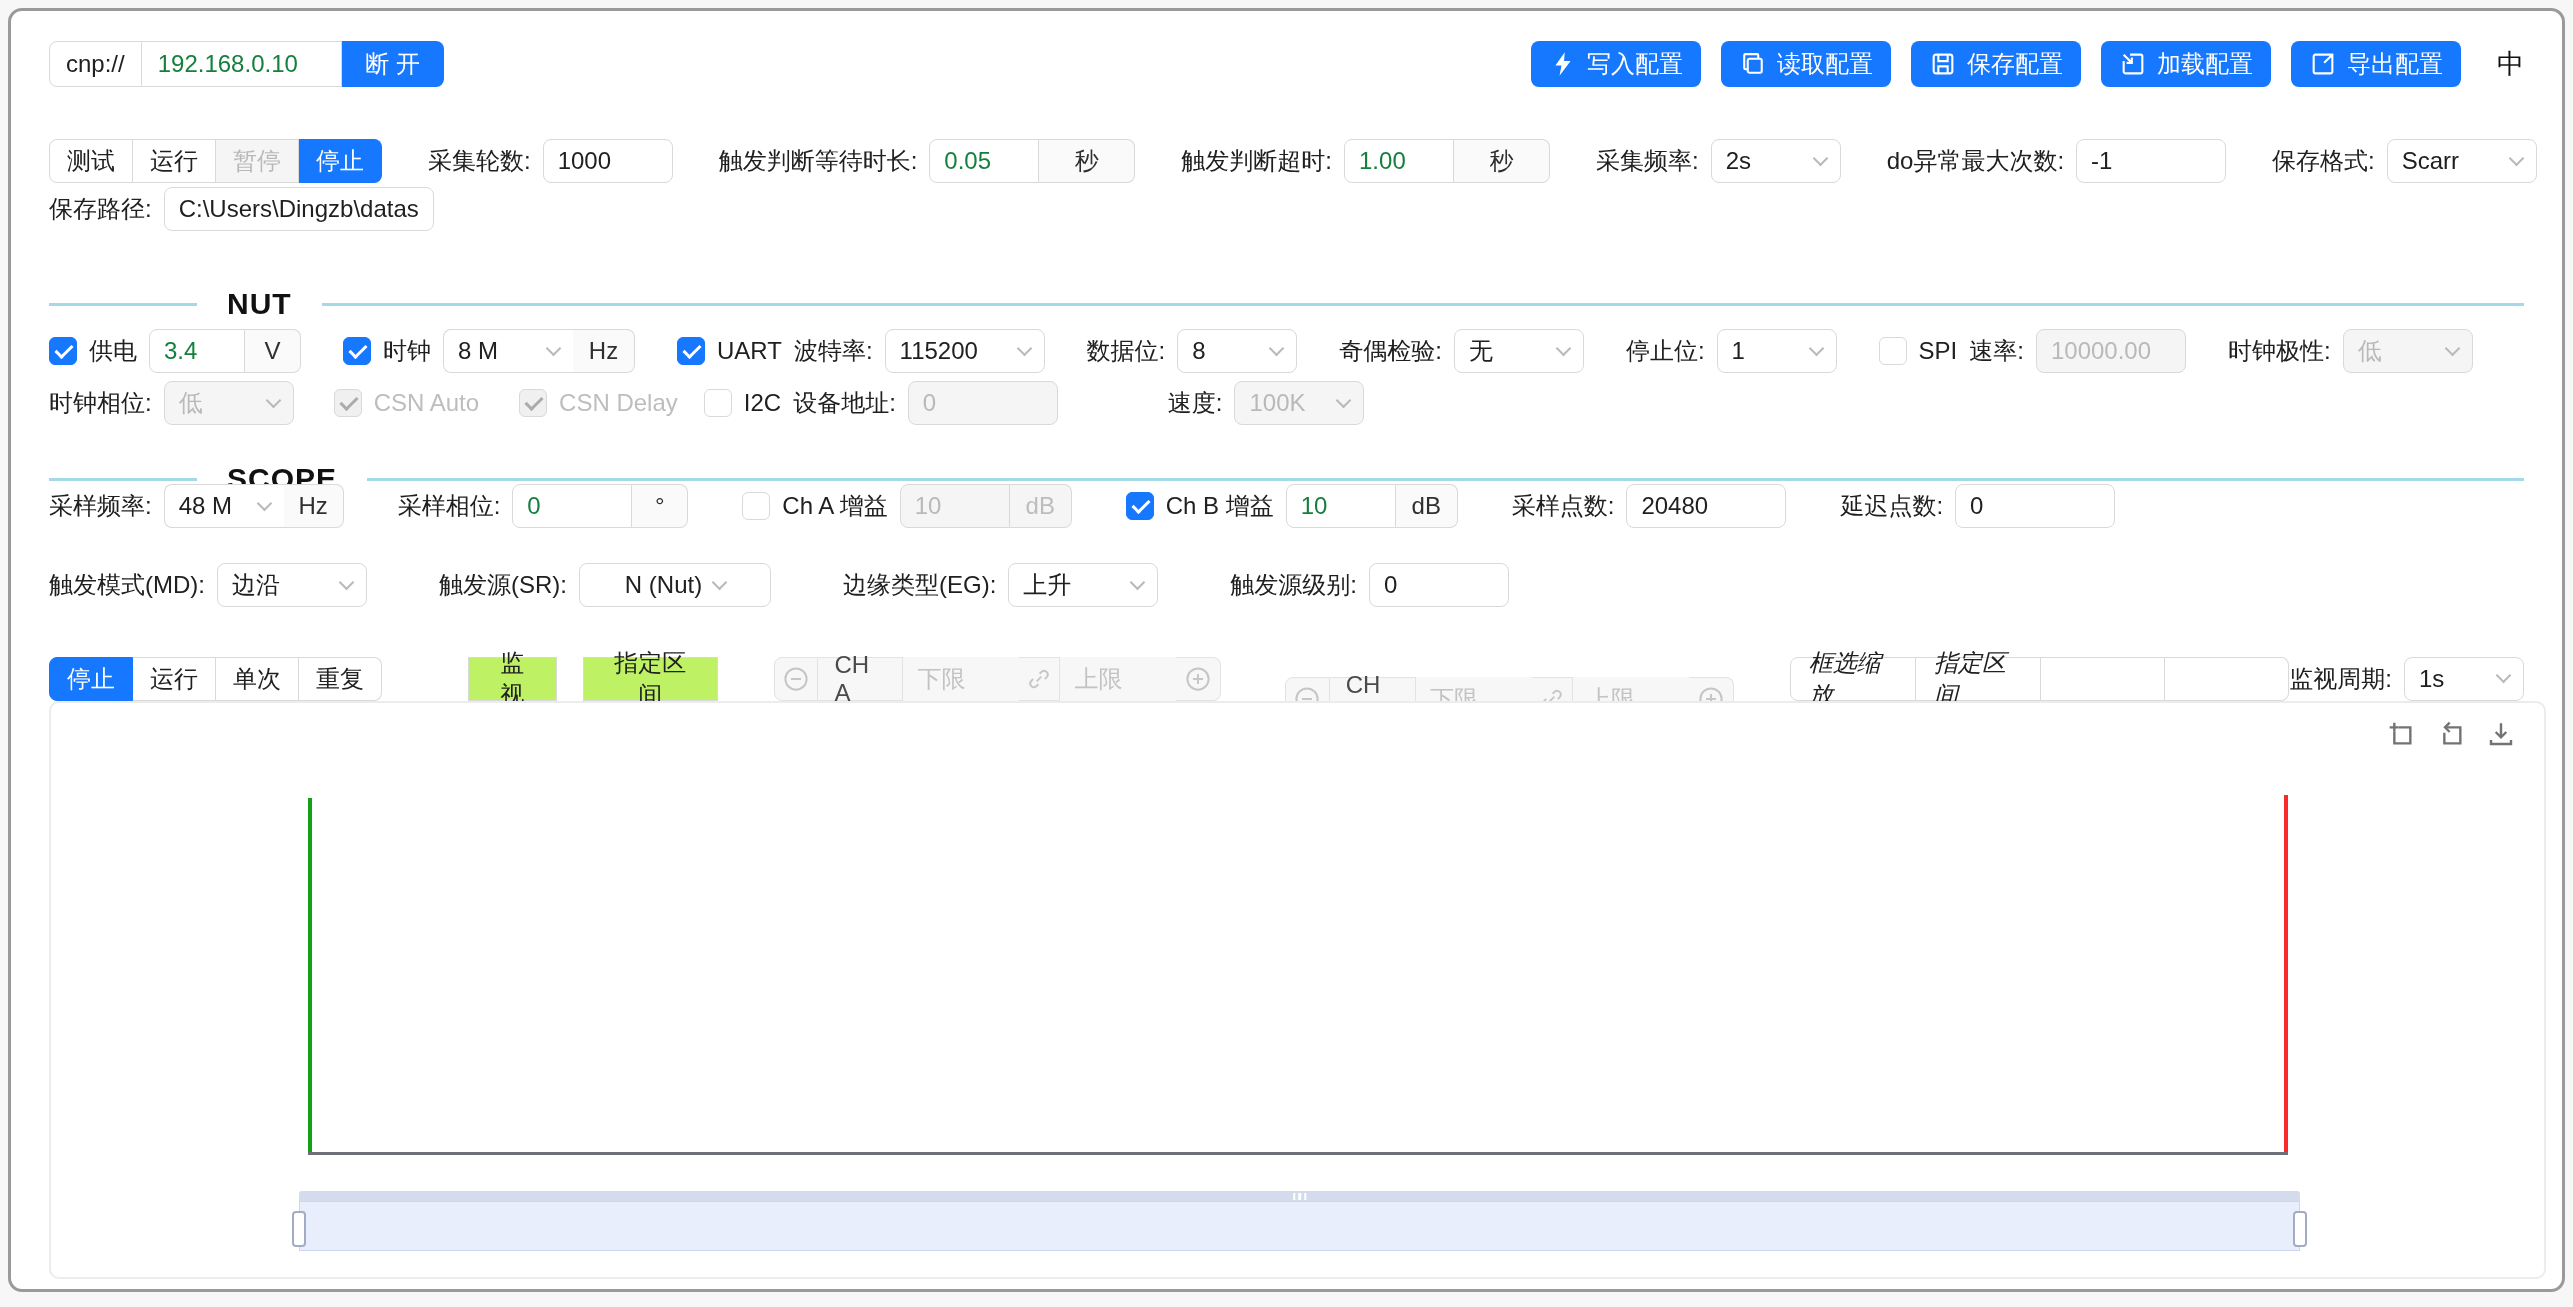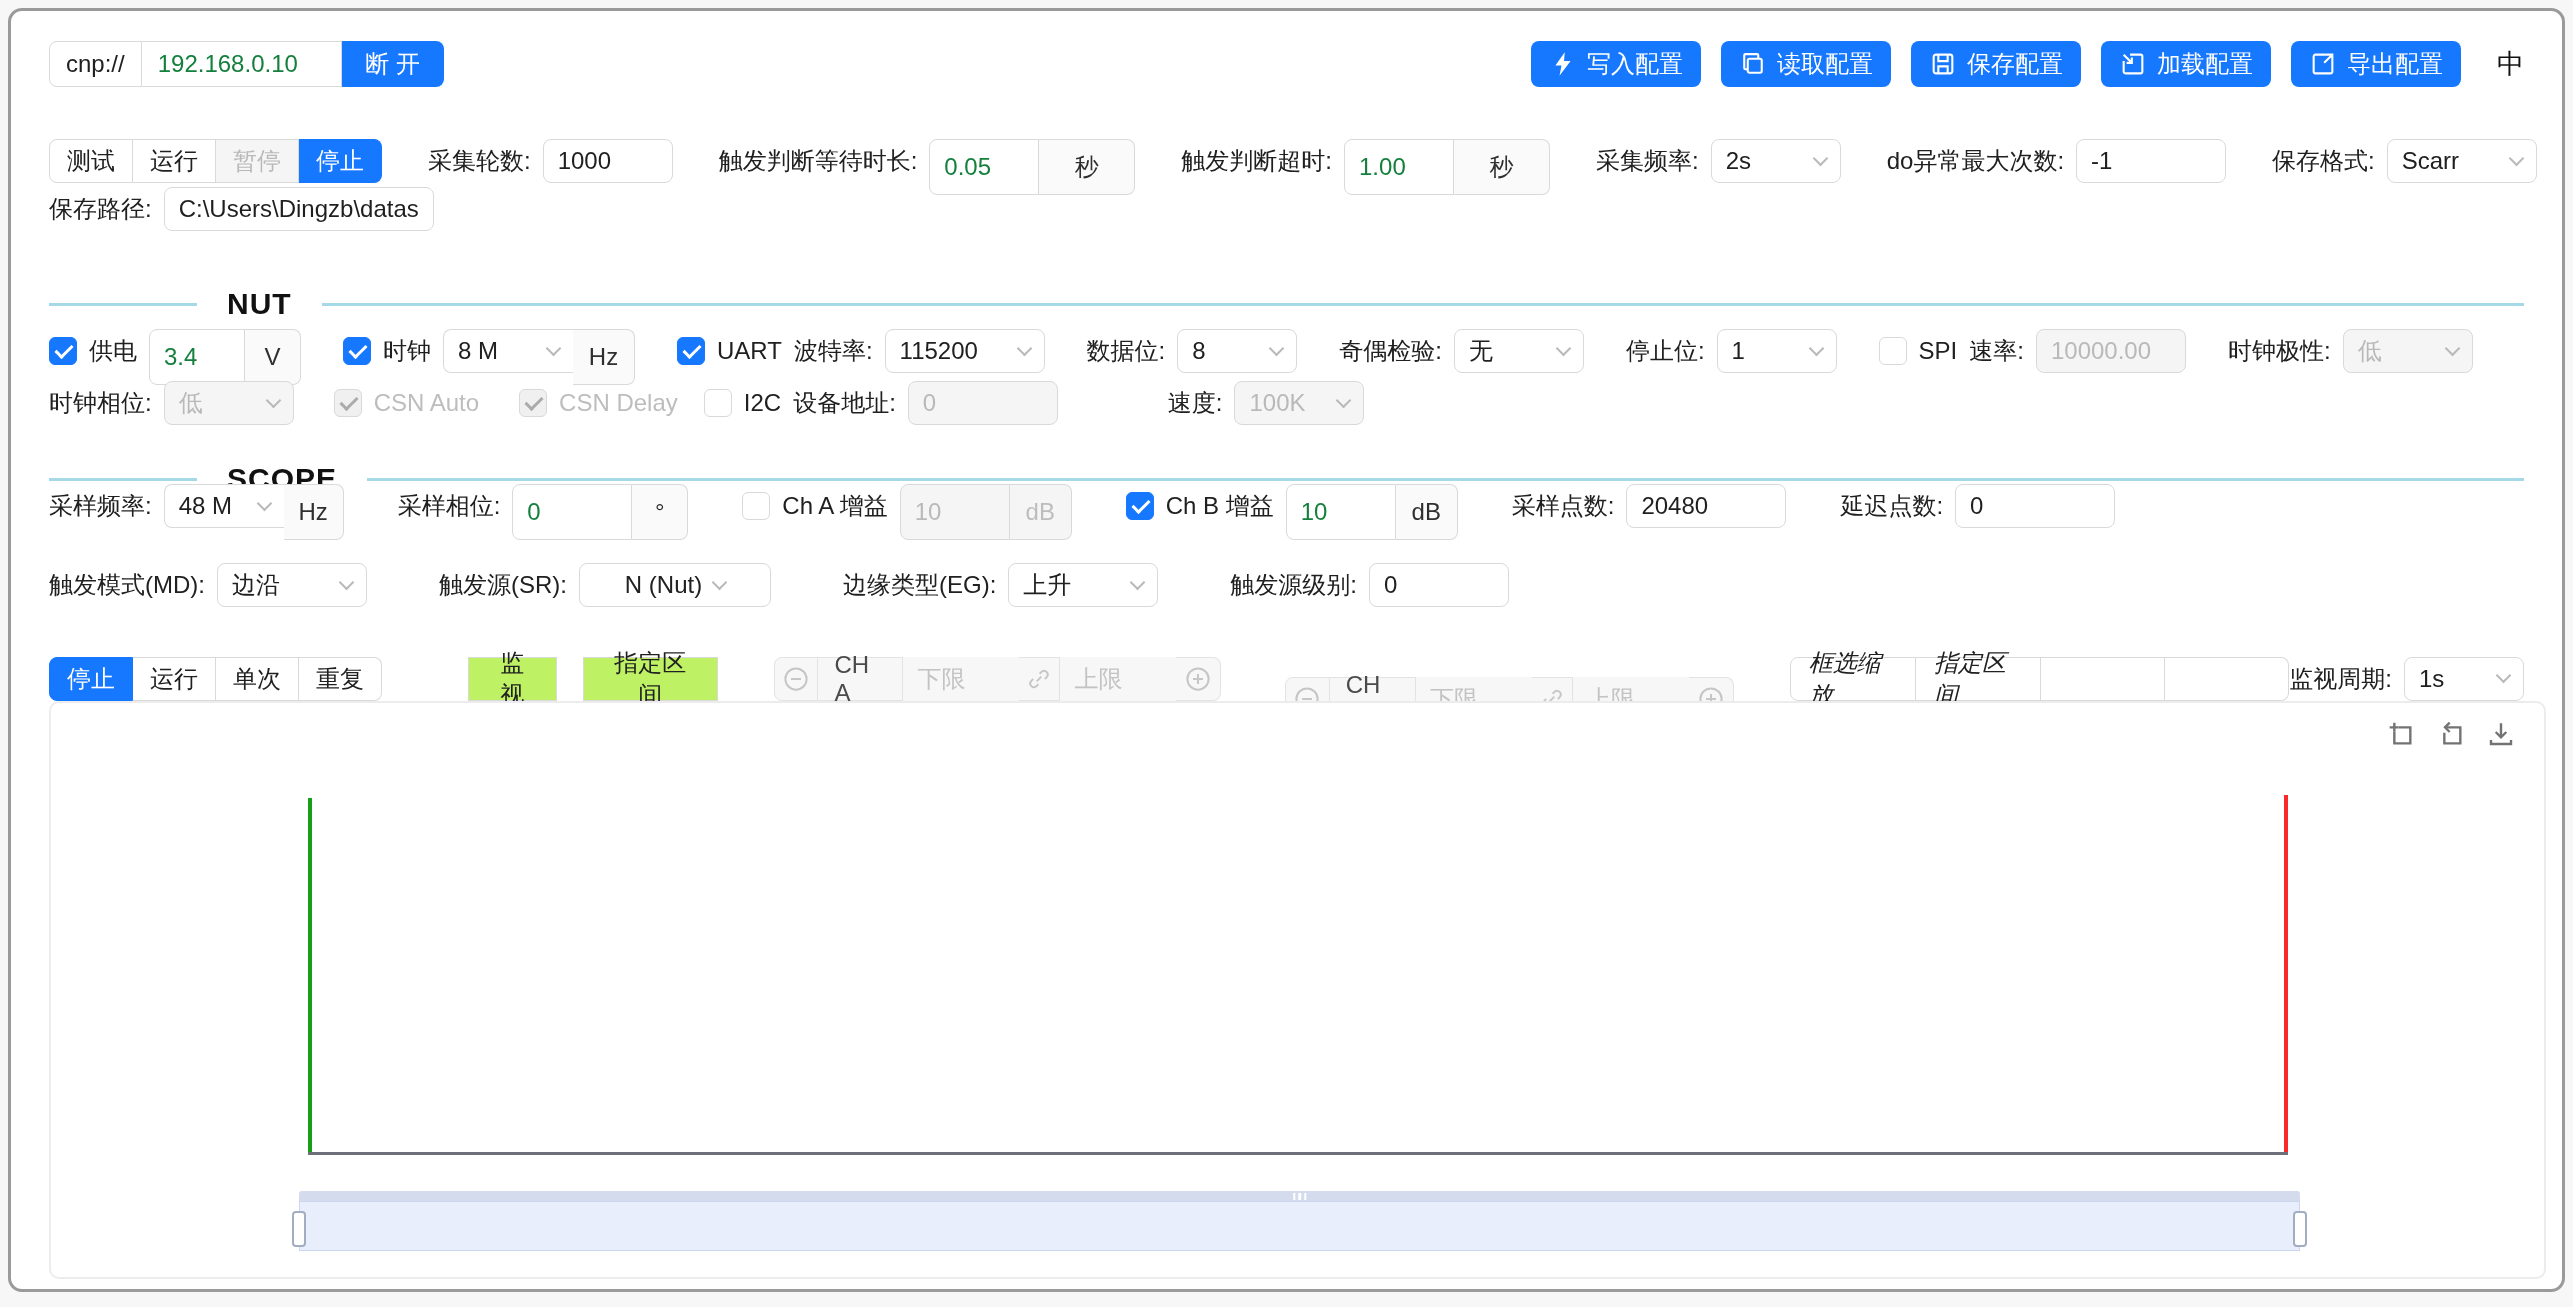--- a/index.html
+++ b/index.html
@@ -12,21 +12,21 @@
   label { font-size:24px; color:#202020; white-space:nowrap; }
   .field { display:flex; align-items:center; gap:12px; white-space:nowrap; }
 
   .input { height:44px; border:1.5px solid #d9d9d9; border-radius:8px; background:#fff;
            padding:0 14px; font-size:24px; color:#1f1f1f; font-family:inherit; outline:none; }
   .input::placeholder { color:#c3c3c3; }
   .input.disabled { background:#f5f5f5; color:#b9b9b9; }
 
   .igroup { display:flex; align-items:stretch; height:44px; }
   .igroup > .seg { border:1.5px solid #d9d9d9; border-left-width:0; display:flex; align-items:center;
-                   padding:0 14px; font-size:24px; background:#fff; border-radius:0; height:56px; }
+                   padding:0 14px; font-size:24px; background:#fff; border-radius:0; height:44px; }
   .igroup > .seg:first-child { border-left-width:1.5px; border-radius:8px 0 0 8px; }
   .igroup > .seg:last-child { border-radius:0 8px 8px 0; }
   .seg.addon { background:#fafafa; color:#2f2f2f; justify-content:center; }
   .seg.addon.disabled { background:#f5f5f5; color:#bdbdbd; }
   input.seg { outline:none; font-family:inherit; color:#15803d; }
   input.seg.disabled { background:#f5f5f5; color:#b9b9b9; }
 
   .select { height:44px; border:1.5px solid #d9d9d9; border-radius:8px; background:#fff;
             display:flex; align-items:center; justify-content:space-between; padding:0 14px; gap:12px;
             font-size:24px; cursor:pointer; }

